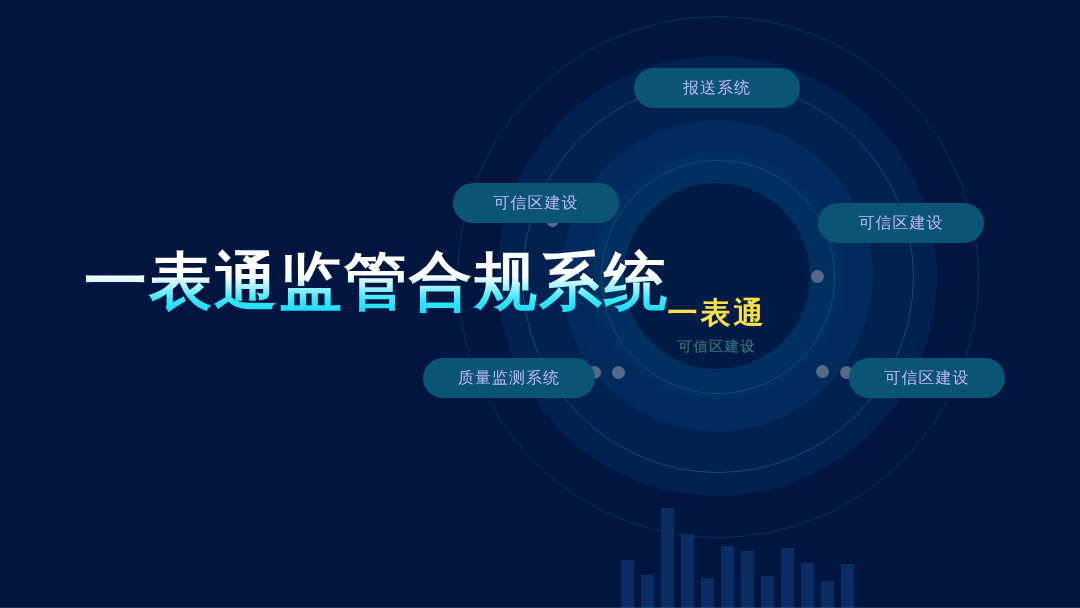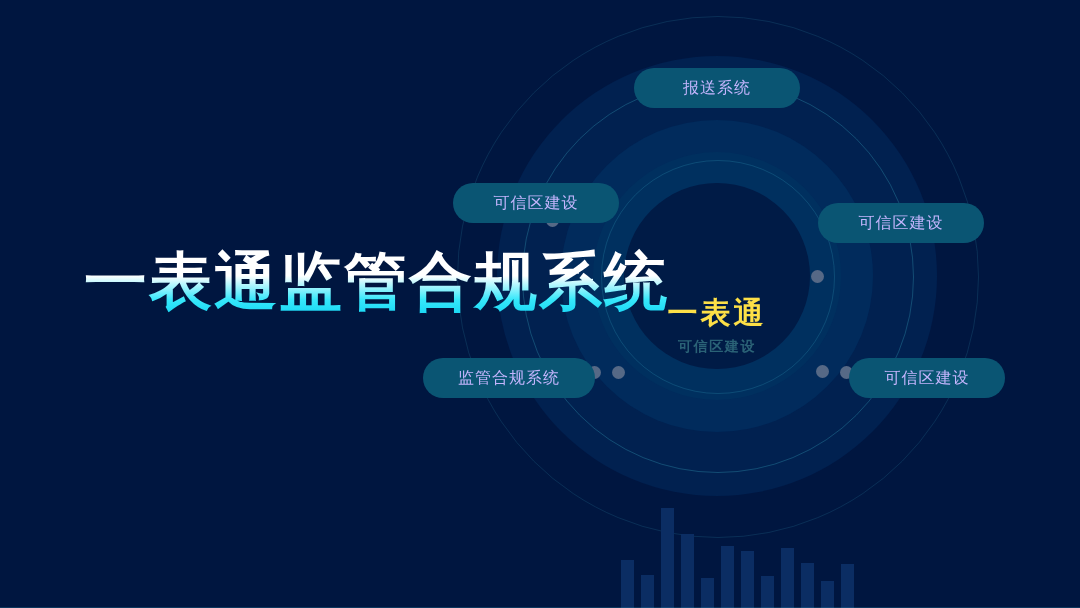--- a/index.html
+++ b/index.html
@@ -119,20 +119,20 @@
   <div class="dot" style="left:546px;top:214px;"></div>
   <div class="dot" style="left:811px;top:270px;"></div>
   <div class="dot" style="left:816px;top:365px;"></div>
   <div class="dot" style="left:588px;top:366px;"></div>
   <div class="dot" style="left:612px;top:366px;"></div>
   <div class="dot" style="left:840px;top:366px;"></div>
 
   <div class="pill" style="left:634px;top:68px;width:166px;">报送系统</div>
   <div class="pill" style="left:453px;top:183px;width:166px;">可信区建设</div>
   <div class="pill" style="left:818px;top:179px;width:166px;margin-top:24px;">可信区建设</div>
-  <div class="pill" style="left:423px;top:358px;width:172px;">监管合规系统</div>
+  <div class="pill" style="left:423px;top:358px;width:172px;">质量监测系统</div>
   <div class="pill" style="left:849px;top:358px;width:156px;">可信区建设</div>
 
   <div class="title-block">
     <h1 class="title-cn">一表通监管合规系统</h1>
   </div>
 
 </div>
 
 </body></html>

